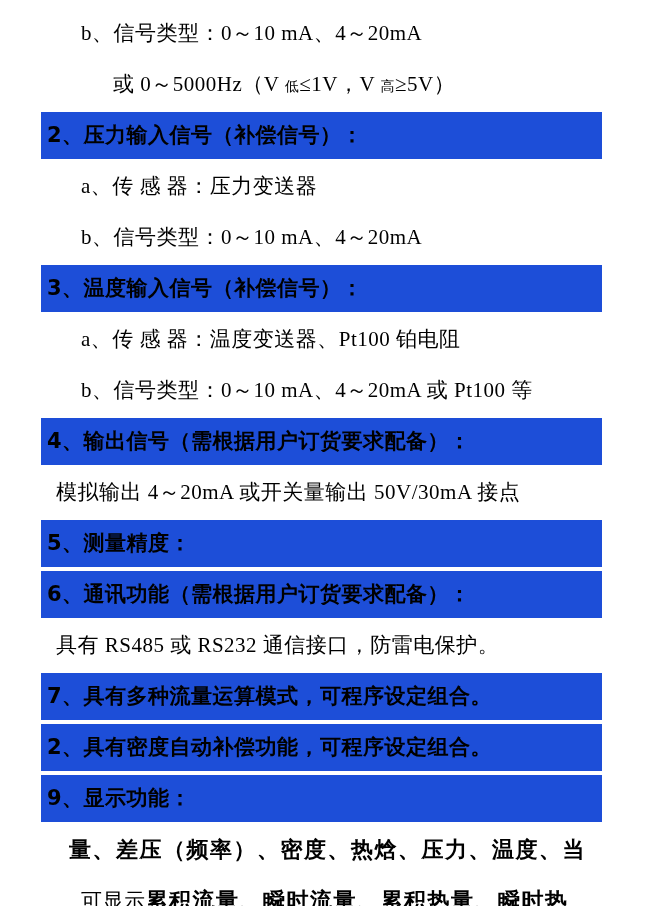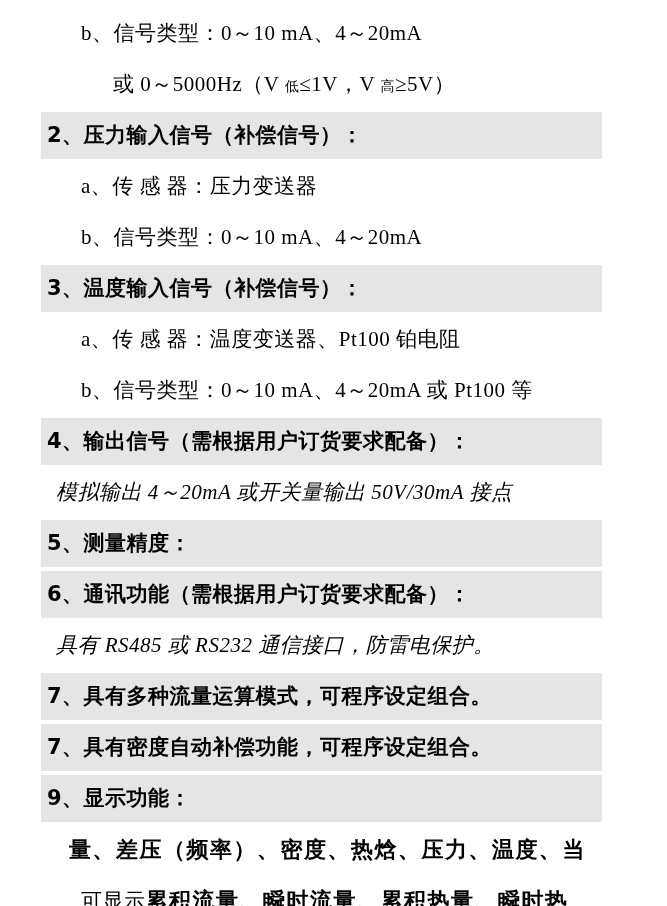--- a/index.html
+++ b/index.html
@@ -19,31 +19,31 @@
   }
   #doc p {
     margin: 4px;
     height: 47px;
     line-height: 47px;
     font-size: 21px;
     white-space: nowrap;
     letter-spacing: 0.5px;
   }
   p.heading {
-    background: #e5e5e5;
+    background: #1d4ed8;
     margin-left: 41px !important;
     margin-right: 65px !important;
     padding-left: 6px;
     font-size: 24px;
     font-weight: bold;
     font-family: "DejaVu Sans", "Liberation Sans", sans-serif;
     letter-spacing: 0px;
   }
   p.body.indent-item { padding-left: 77px; }
-  p.body.indent-text { padding-left: 52px; font-style: italic; }
+  p.body.indent-text { padding-left: 52px; }
   p.body.indent-deep { padding-left: 109px; }
   p.body.indent-cont { padding-left: 65px; }
   span.run { display: inline; }
   span.run.b {
     font-weight: bold;
     font-family: "DejaVu Sans", "Liberation Sans", sans-serif;
     font-size: 22px;
     letter-spacing: 1.5px;
   }
   span.run.s {
@@ -62,18 +62,18 @@
       <p class="body indent-item"><span class="run">b、信号类型：0～10 mA、4～20mA</span></p>
       <p class="heading"><span class="run">3、温度输入信号（补偿信号）：</span></p>
       <p class="body indent-item"><span class="run">a、传 感 器：温度变送器、Pt100 铂电阻</span></p>
       <p class="body indent-item"><span class="run">b、信号类型：0～10 mA、4～20mA 或 Pt100 等</span></p>
       <p class="heading"><span class="run">4、输出信号（需根据用户订货要求配备）：</span></p>
       <p class="body indent-text"><span class="run">模拟输出 4～20mA 或开关量输出 50V/30mA 接点</span></p>
       <p class="heading"><span class="run">5、测量精度：</span></p>
       <p class="heading"><span class="run">6、通讯功能（需根据用户订货要求配备）：</span></p>
       <p class="body indent-text"><span class="run">具有 RS485 或 RS232 通信接口，防雷电保护。</span></p>
       <p class="heading"><span class="run">7、具有多种流量运算模式，可程序设定组合。</span></p>
-      <p class="heading"><span class="run">7、具有密度自动补偿功能，可程序设定组合。</span></p>
+      <p class="heading"><span class="run">2、具有密度自动补偿功能，可程序设定组合。</span></p>
       <p class="heading"><span class="run">9、显示功能：</span></p>
       <p class="body indent-cont"><span class="run b">量、差压（频率）、密度、热焓、压力、温度、当</span></p>
       <p class="body indent-item"><span class="run">可显示</span><span class="run b">累积流量、瞬时流量、累积热量、瞬时热</span></p>
     </section>
 </main>
 
 </body></html>

